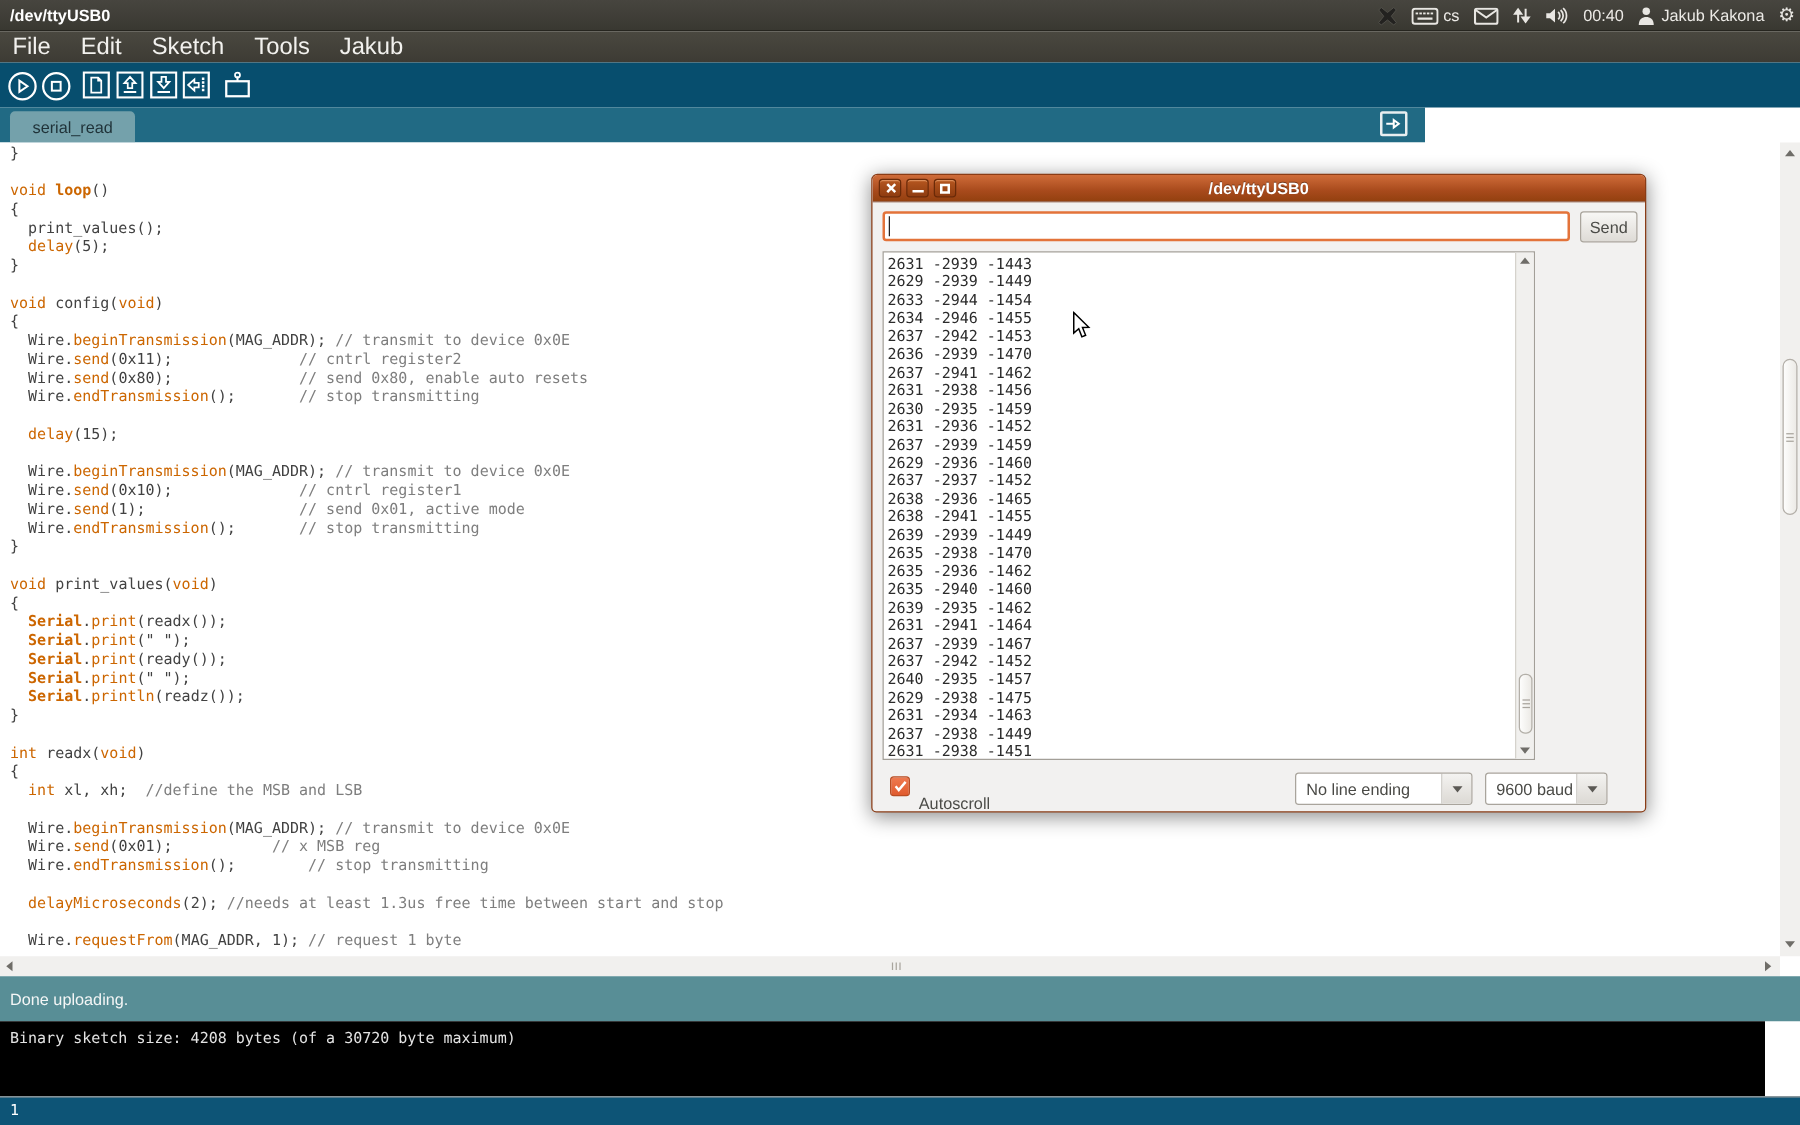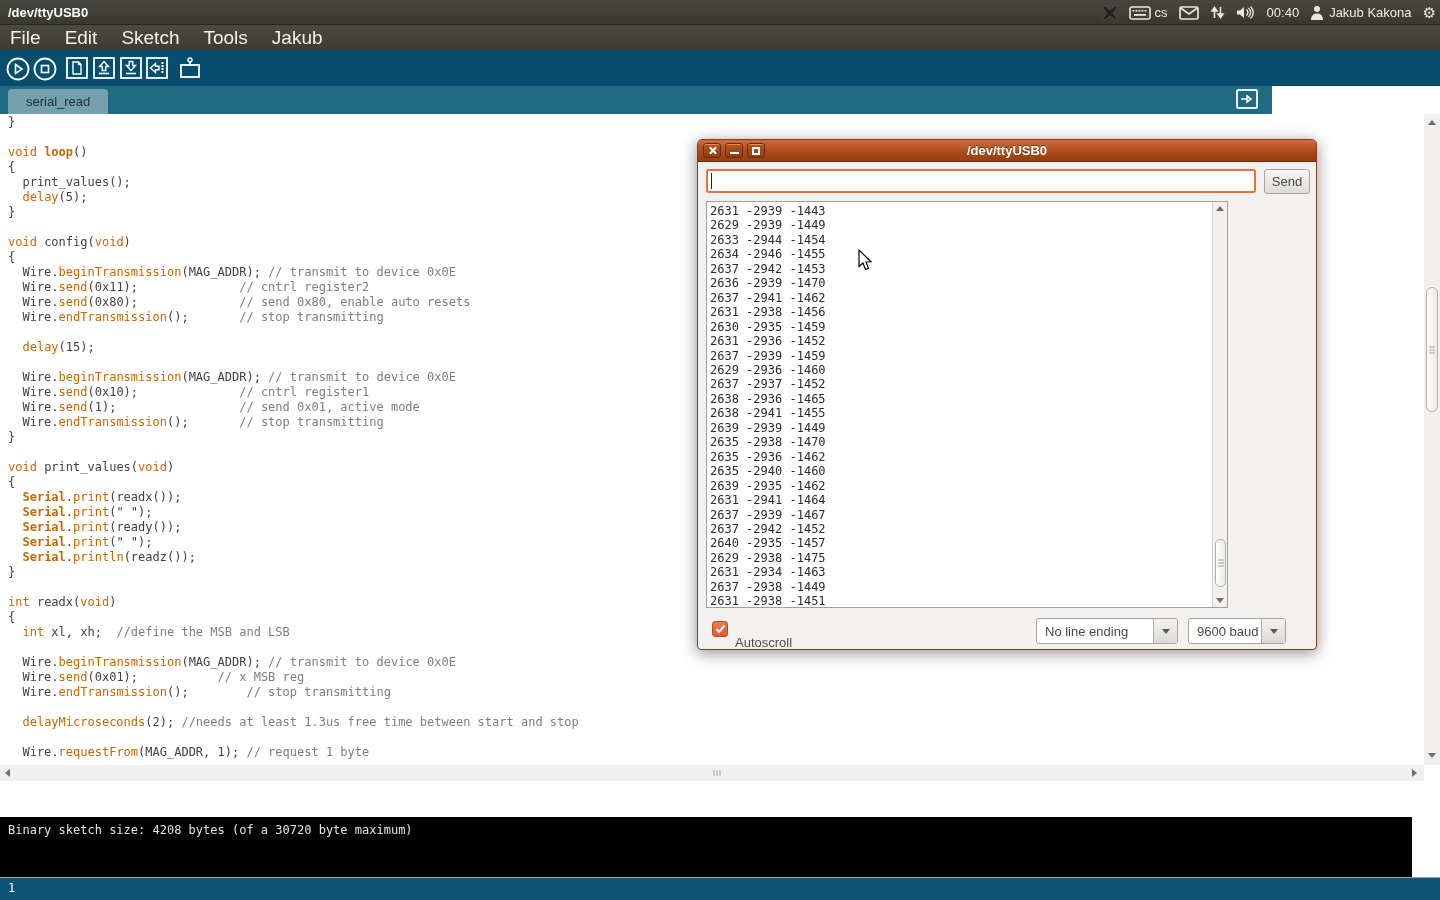--- a/index.html
+++ b/index.html
@@ -21,21 +21,21 @@
              background:linear-gradient(#4a4840,#3d3b34); display:flex; align-items:center; }
   .menu-item { color:#f2f1ee; font-size:19px; padding:0 12px; line-height:25px; }
   .menu-item:first-child { padding-left:10px; }
 
   
   .toolbar { position:absolute; left:0; top:50px; width:1440px; height:36px; background:#074e6e; }
   .toolbar .btn { position:absolute; top:7px; width:22px; height:22px; }
   .toolbar svg { display:block; }
 
   
-  .tabbar { position:absolute; left:0; top:86px; width:1272px; height:28px; background:#216a84; }
+  .tabbar { position:absolute; left:0; top:86px; width:1140px; height:28px; background:#216a84; }
   .tab { position:absolute; left:8px; top:3px; height:25px; min-width:97px; padding:0 18px;
          background:#74a1ab; border-radius:4px 4px 0 0; color:#1f3238; font-size:13px;
          display:flex; align-items:center; justify-content:center; }
   .newtab-btn { position:absolute; right:14px; top:3px; width:22px; height:20px;
                 border:2px solid #e8eef0; border-radius:2px; display:flex; align-items:center; justify-content:center; }
 
   
   .editor { position:absolute; left:0; top:114px; width:1424px; height:651px; background:#fff; overflow:hidden; }
   .code { position:absolute; left:8px; top:1px; font-family:"DejaVu Sans Mono", monospace;
           font-size:12px; line-height:15px; white-space:pre; color:#424242; }
@@ -271,20 +271,23 @@
   <div class="hscroll">
     <span class="arrow arr-left" style="left:5px;top:4px"></span>
     <span class="grip-v" style="left:717px">
         <i></i>
         <i></i>
         <i></i>
       </span>
     <span class="arrow arr-right" style="left:1412px;top:4px"></span>
   </div>
 
+  <div class="statusbar">
+    <span>Done uploading.</span>
+  </div>
   <div class="console">
     <span>Binary sketch size: 4208 bytes (of a 30720 byte maximum)</span>
   </div>
   <div class="footer">
     <span>1</span>
   </div>
 
   <div class="serial-win">
     <div class="titlebar">
       <div class="title-text">/dev/ttyUSB0</div>

